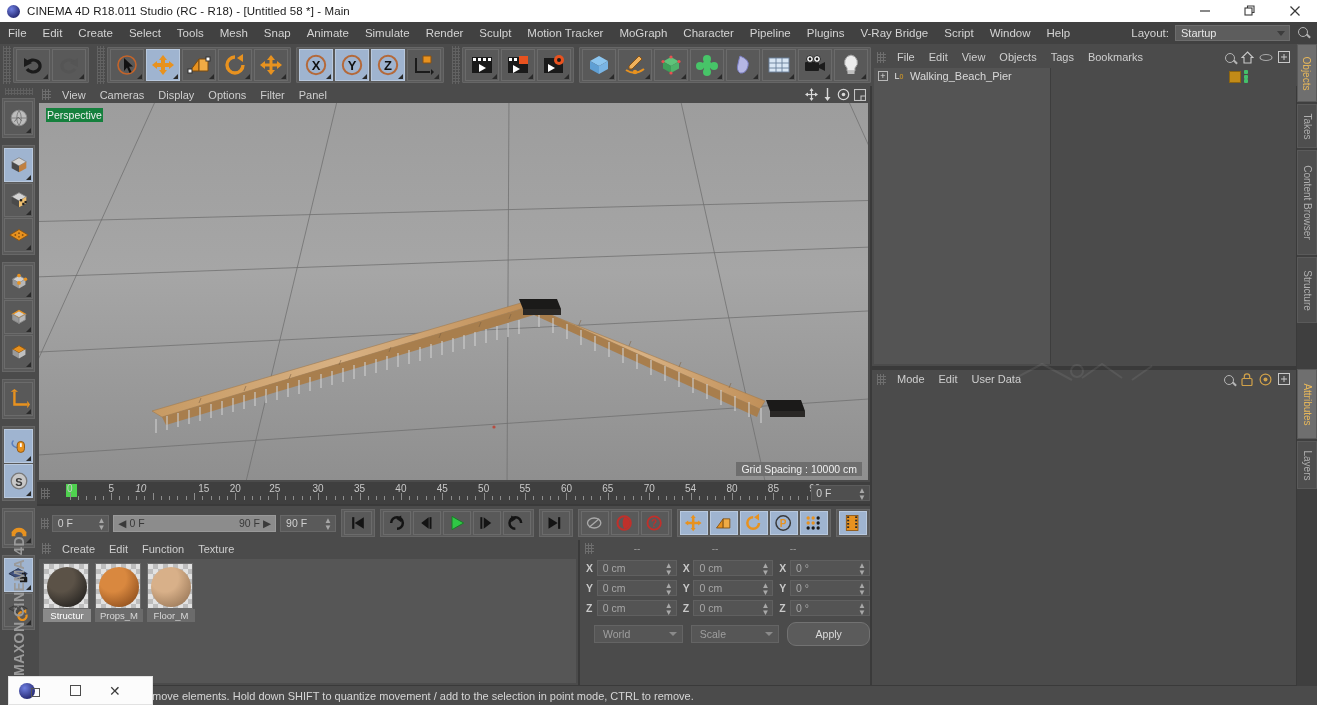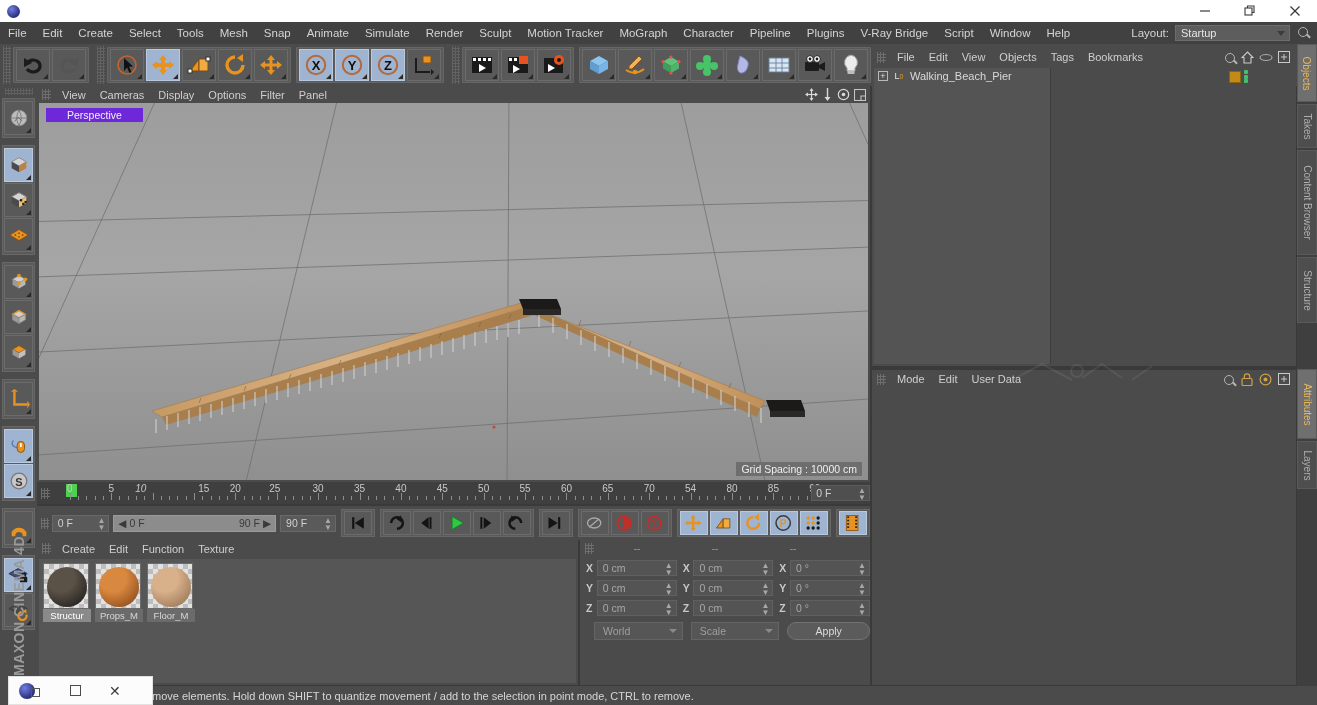--- a/index.html
+++ b/index.html
@@ -74,21 +74,21 @@
   .vhdr { height:17px; display:flex; align-items:center; background:#4b4b4b; position:relative; }
   .vgrip { width:9px; height:11px; margin:0 4px 0 5px;
      background-image:repeating-linear-gradient(0deg,#777 0 1px,transparent 1px 3px),
                       repeating-linear-gradient(90deg,#777 0 1px,transparent 1px 3px);
      background-size:3px 3px; opacity:.8; }
   .vmenu { font-size:11px; color:#cfcfcf; padding:0 7px; }
   .vicons { margin-left:auto; display:flex; align-items:center; padding-right:4px; gap:4px; }
   .viewport { position:absolute; left:2px; top:17px; width:829px; height:377px;
      background:#9a9a9a; overflow:hidden; }
   .vp-label { position:absolute; left:7px; top:5px; font-size:10.5px; color:#f0f0f0;
-     background:#6d28d9; padding:1px 21px; }
+     background:#15803d; padding:1px 1px; }
   .vp-grid { position:absolute; left:0; top:0; width:100%; height:100%; }
   .gridspacing { position:absolute; right:6px; bottom:4px; font-size:10.5px; color:#efefef;
      background:#6e6e6e; padding:1px 5px; }
 
   
   .timeline { position:absolute; left:37px; top:482px; width:833px; height:22px; background:#3f3f3f;
      display:flex; align-items:center; }
   .tl-ruler { position:relative; width:760px; height:22px; margin-left:8px; background:#3f3f3f; }
   .tl-tick-lbl { position:absolute; top:1px; font-size:10px; color:#c9c9c9; transform:translateX(-50%); }
   .tl-tick { position:absolute; bottom:4px; width:1px; background:#8d8d8d; }
@@ -133,21 +133,21 @@
   .co-hdr .dash { font-size:10px; color:#9a9a9a; width:78px; text-align:center; }
   .co-row { display:flex; align-items:center; height:19px; margin-top:1px; padding-left:6px; }
   .co-ax { font-size:10.5px; color:#c8c8c8; width:11px; font-weight:bold; }
   .co-inp { height:16px; background:#545454; border:1px solid #606060; font-size:10.5px;
      color:#a8a8a8; display:flex; align-items:center; padding-left:5px; position:relative; }
   .co-foot { display:flex; align-items:center; padding-left:14px; margin-top:5px; gap:8px; }
   .co-sel { height:18px; background:#565656; border:1px solid #646464; font-size:10.5px;
      color:#9f9f9f; display:flex; align-items:center; padding-left:8px; position:relative; }
   .co-sel .arr { position:absolute; right:5px; top:6px; width:0;height:0;
      border-left:4px solid transparent;border-right:4px solid transparent;border-top:4px solid #8a8a8a; }
-  .co-apply { height:18px; width:88px; background:#5b5b5b; border:1px solid #727272; border-radius:9px;
+  .co-apply { height:24px; width:88px; background:#5b5b5b; border:1px solid #727272; border-radius:9px;
      font-size:10.5px; color:#dcdcdc; display:flex; align-items:center; justify-content:center; }
 
   
   .objmgr { position:absolute; left:872px; top:48px; width:424px; height:318px; background:#4b4b4b; }
   .om-hdr { height:18px; display:flex; align-items:center; }
   .om-hdr .right { margin-left:auto; display:flex; align-items:center; gap:5px; padding-right:6px; }
   .om-body { position:absolute; left:2px; top:20px; width:420px; height:296px; background:#4b4b4b;
      display:flex; }
   .om-tree { width:176px; background:#545454; }
   .om-rowarea { flex:1; background:#4b4b4b; border-left:1px solid #3d3d3d; }
@@ -188,20 +188,21 @@
      background:radial-gradient(circle at 35% 32%, #6f7fe0 0%, #2b2f7a 70%, #16184a 100%); }
   .winbox .sq { width:9px;height:9px; border:1.3px solid #555; margin-left:-4px; margin-top:4px; }
   .winbox .b2 { width:11px;height:11px; border:1.4px solid #4c4c4c; margin-left:30px; }
   .winbox .b3 { margin-left:28px; color:#3c3c3c; font-size:14px; line-height:14px; }
 </style>
 </head>
 <body>
 
 <div class="titlebar">
   <div class="tb-icon"></div>
+  <div class="tb-title">CINEMA 4D R18.011 Studio (RC - R18) - [Untitled 58 *] - Main</div>
   <div class="tb-btns">
     <div class="tb-btn">
       <svg width="12" height="12">
           <line x1="1" y1="6" x2="11" y2="6" stroke="#3a3a3a" stroke-width="1.2"></line>
         </svg>
     </div>
     <div class="tb-btn">
       <svg width="12" height="12">
           <rect x="1" y="3" width="7" height="7" fill="none" stroke="#3a3a3a" stroke-width="1.1"></rect>
           <polyline points="3.5,3 3.5,1 10,1 10,7.5 8,7.5" fill="none" stroke="#3a3a3a" stroke-width="1.1"></polyline>

